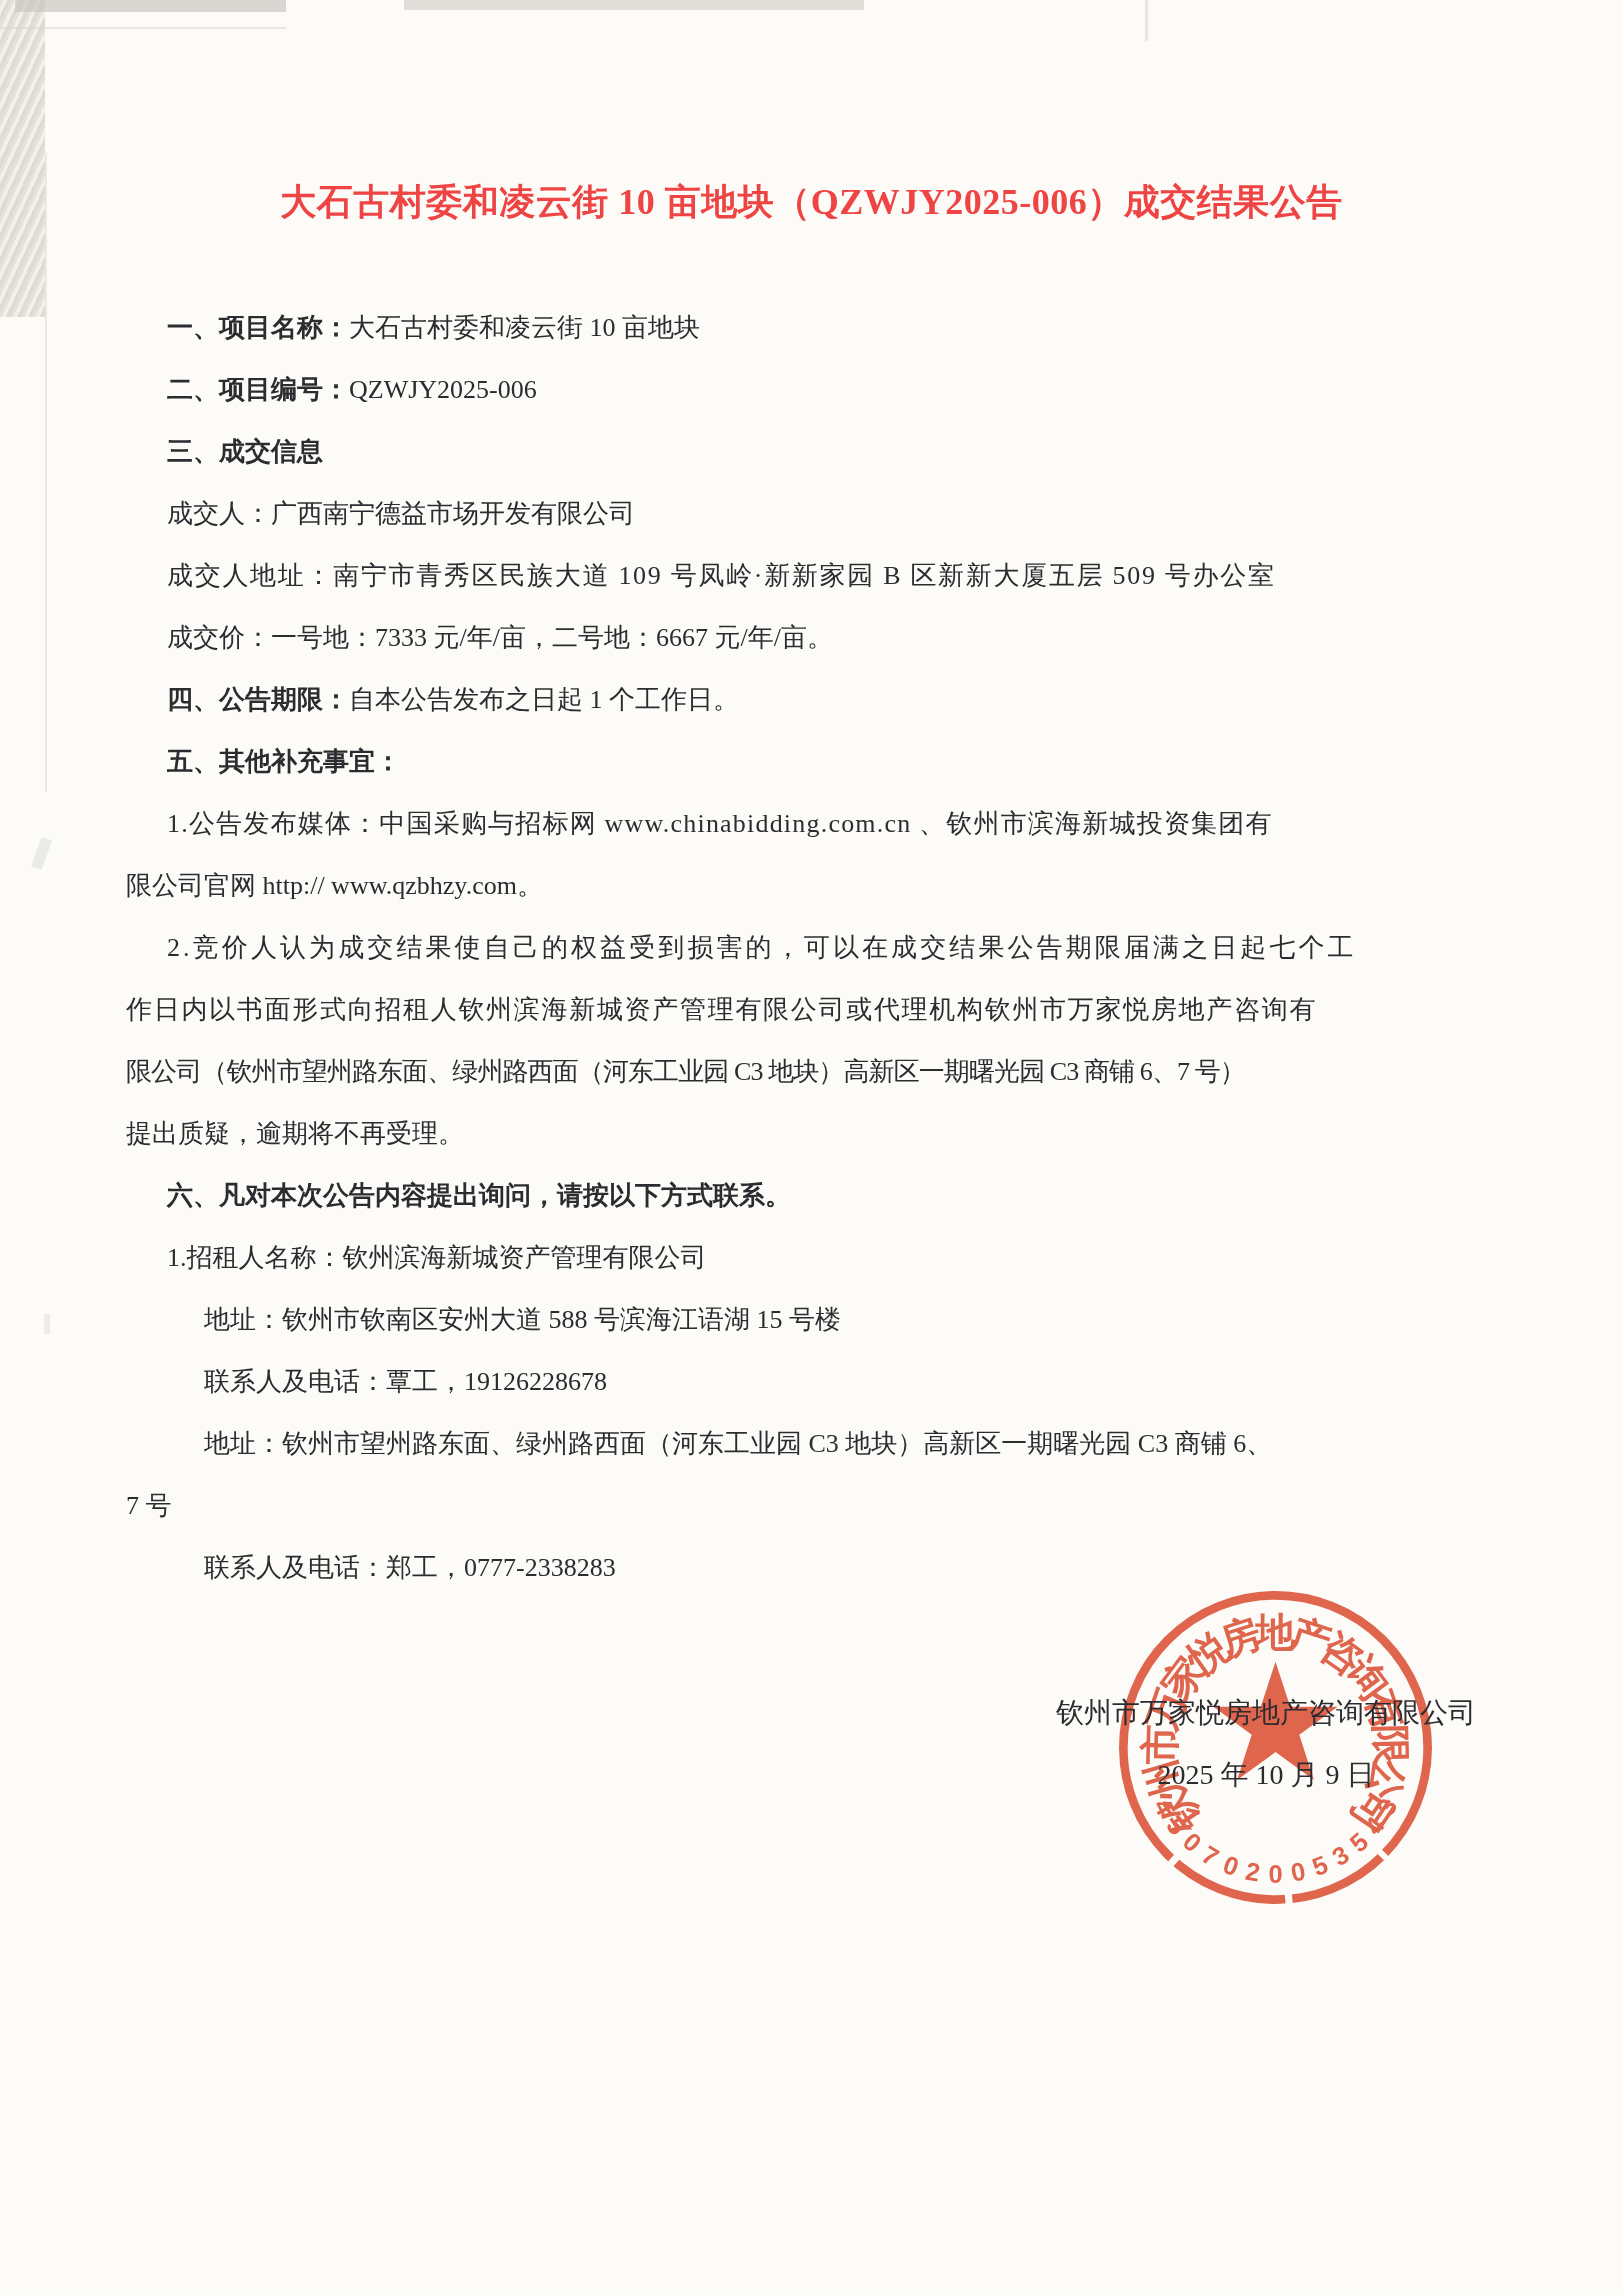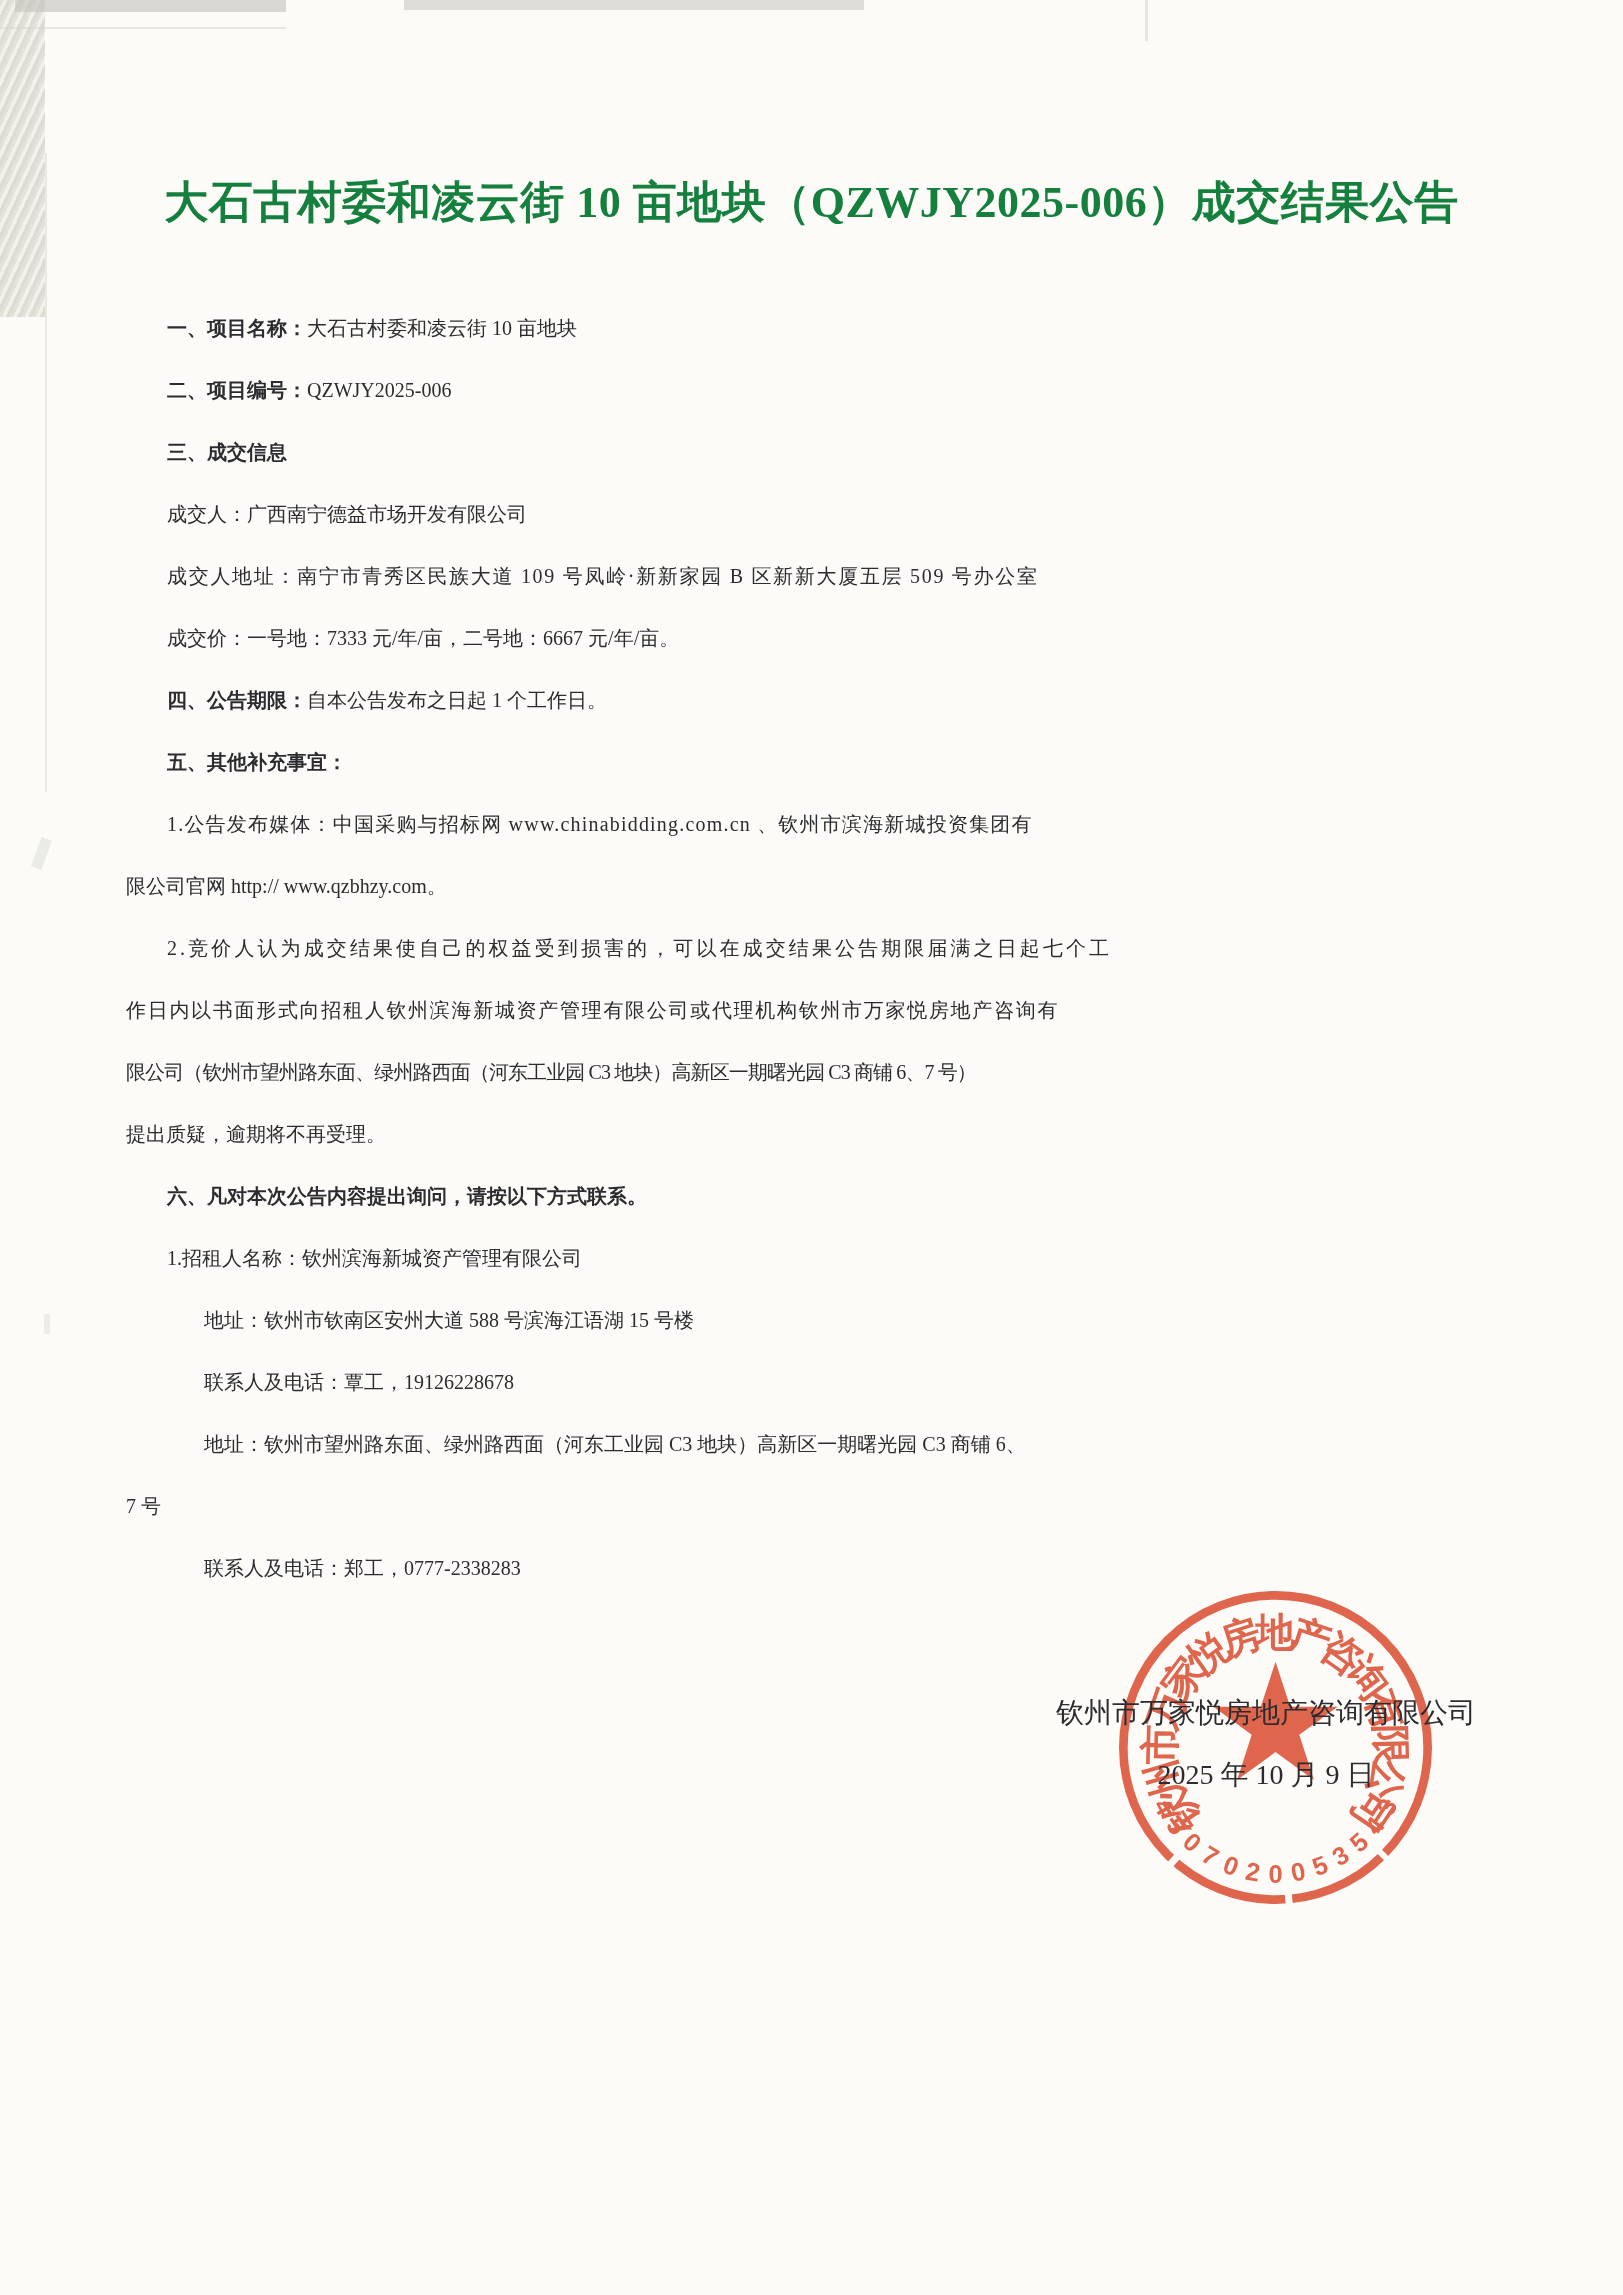--- a/index.html
+++ b/index.html
@@ -21,26 +21,26 @@
     opacity:.8;}
   .art-leftline{left:45px;top:153px;width:2px;height:639px;background:#d2d0c9;opacity:.45;}
   .art-mark1{left:36px;top:838px;width:11.2px;height:31px;background:#d8d6cf;opacity:.45;transform:rotate(20deg);}
   .art-mark2{left:44px;top:1314px;width:6.1px;height:20.4px;background:#dcdad2;opacity:.45;}
   .art-topright{left:1145px;top:0;width:3.1px;height:41px;background:#d4d2cb;opacity:.5;}
 
   
   .doc-title{
     position:absolute;left:0;right:0;top:176px;
     text-align:center;font-weight:bold;
-    font-size:44px;line-height:53px;
-    color:#15803d;letter-spacing:0.5px;
+    font-size:36px;line-height:53px;
+    color:#ef4444;letter-spacing:0.5px;
   }
   .content{
     position:absolute;left:126px;top:297px;width:1375px;
-    font-size:20px;
+    font-size:26px;
   }
   .line{height:62px;line-height:62px;white-space:pre;}
   .ind1{padding-left:41px;}
   .ind2{padding-left:78px;}
   .b{font-weight:bold;}
   .ls2{letter-spacing:1.2px;}
   .ls3{letter-spacing:1.7px;}
   .ls6{letter-spacing:3.1px;}
   .lsn2{letter-spacing:-0.9px;}
 

